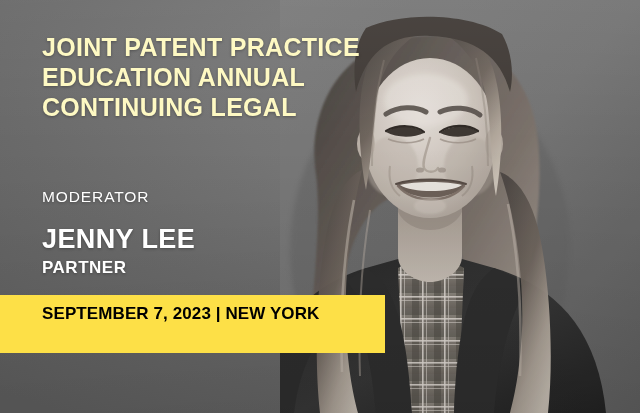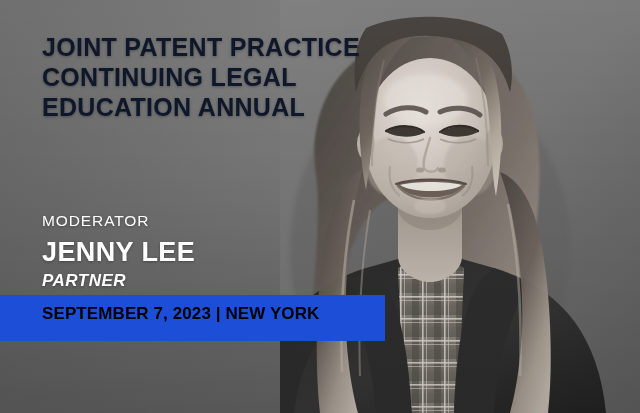--- a/index.html
+++ b/index.html
@@ -41,21 +41,21 @@
     overflow: hidden;
   }
   .portrait svg { display:block; width:100%; height:100%; }
 
   
   .title {
     position: absolute;
     left: 42px;
     top: 32px;
     width: 330px;
-    color: #0f172a;
+    color: #fef9c3;
     font-size: 25px;
     line-height: 30px;
     font-weight: bold;
     letter-spacing: 0.3px;
     text-transform: uppercase;
     text-shadow: 0 1px 3px rgba(0,0,0,0.30);
   }
 
   .credit {
     position: absolute;
@@ -63,47 +63,45 @@
     top: 186px;
     color: #ffffff;
     text-shadow: 0 1px 3px rgba(0,0,0,0.30);
   }
   .credit .role {
     font-size: 15.5px;
     line-height: 21px;
     font-weight: normal;
     letter-spacing: 0.9px;
     text-transform: uppercase;
-    margin-top: 24px;
   }
   .credit .name {
     font-size: 27px;
     line-height: 33px;
     font-weight: bold;
     letter-spacing: 0.4px;
     text-transform: uppercase;
-    margin-top: 5px;
+    margin-top: 16px;
   }
   .credit .rank {
     font-size: 17px;
     line-height: 23px;
     font-weight: bold;
-    font-style: italic;
     letter-spacing: 0.5px;
     text-transform: uppercase;
   }
 
   
   .banner {
     position: absolute;
     left: 0;
     top: 295px;
     width: 385px;
-    height: 46px;
-    background: #1d4ed8;
+    height: 58px;
+    background: #fde047;
     box-shadow: 0 0 0 0 rgba(0,0,0,0);
   }
   .banner-inner {
     position: absolute;
     left: 42px;
     top: 8px;
     color: #000000;
   }
   .banner-line {
     font-size: 17px;
@@ -249,22 +247,22 @@
 
         <rect width="360" height="413" fill="#6f6f6f" opacity="0.06"></rect>
       </g>
     </svg>
   </div>
 
   <div class="bg-vignette"></div>
 
   <div class="title">
     <div>JOINT PATENT PRACTICE</div>
+    <div>EDUCATION ANNUAL</div>
     <div>CONTINUING LEGAL</div>
-    <div>EDUCATION ANNUAL</div>
   </div>
 
   <div class="credit">
     <div class="role">MODERATOR</div>
     <div class="name">JENNY LEE</div>
     <div class="rank">PARTNER</div>
   </div>
 
   <div class="banner">
     <div class="banner-inner">

